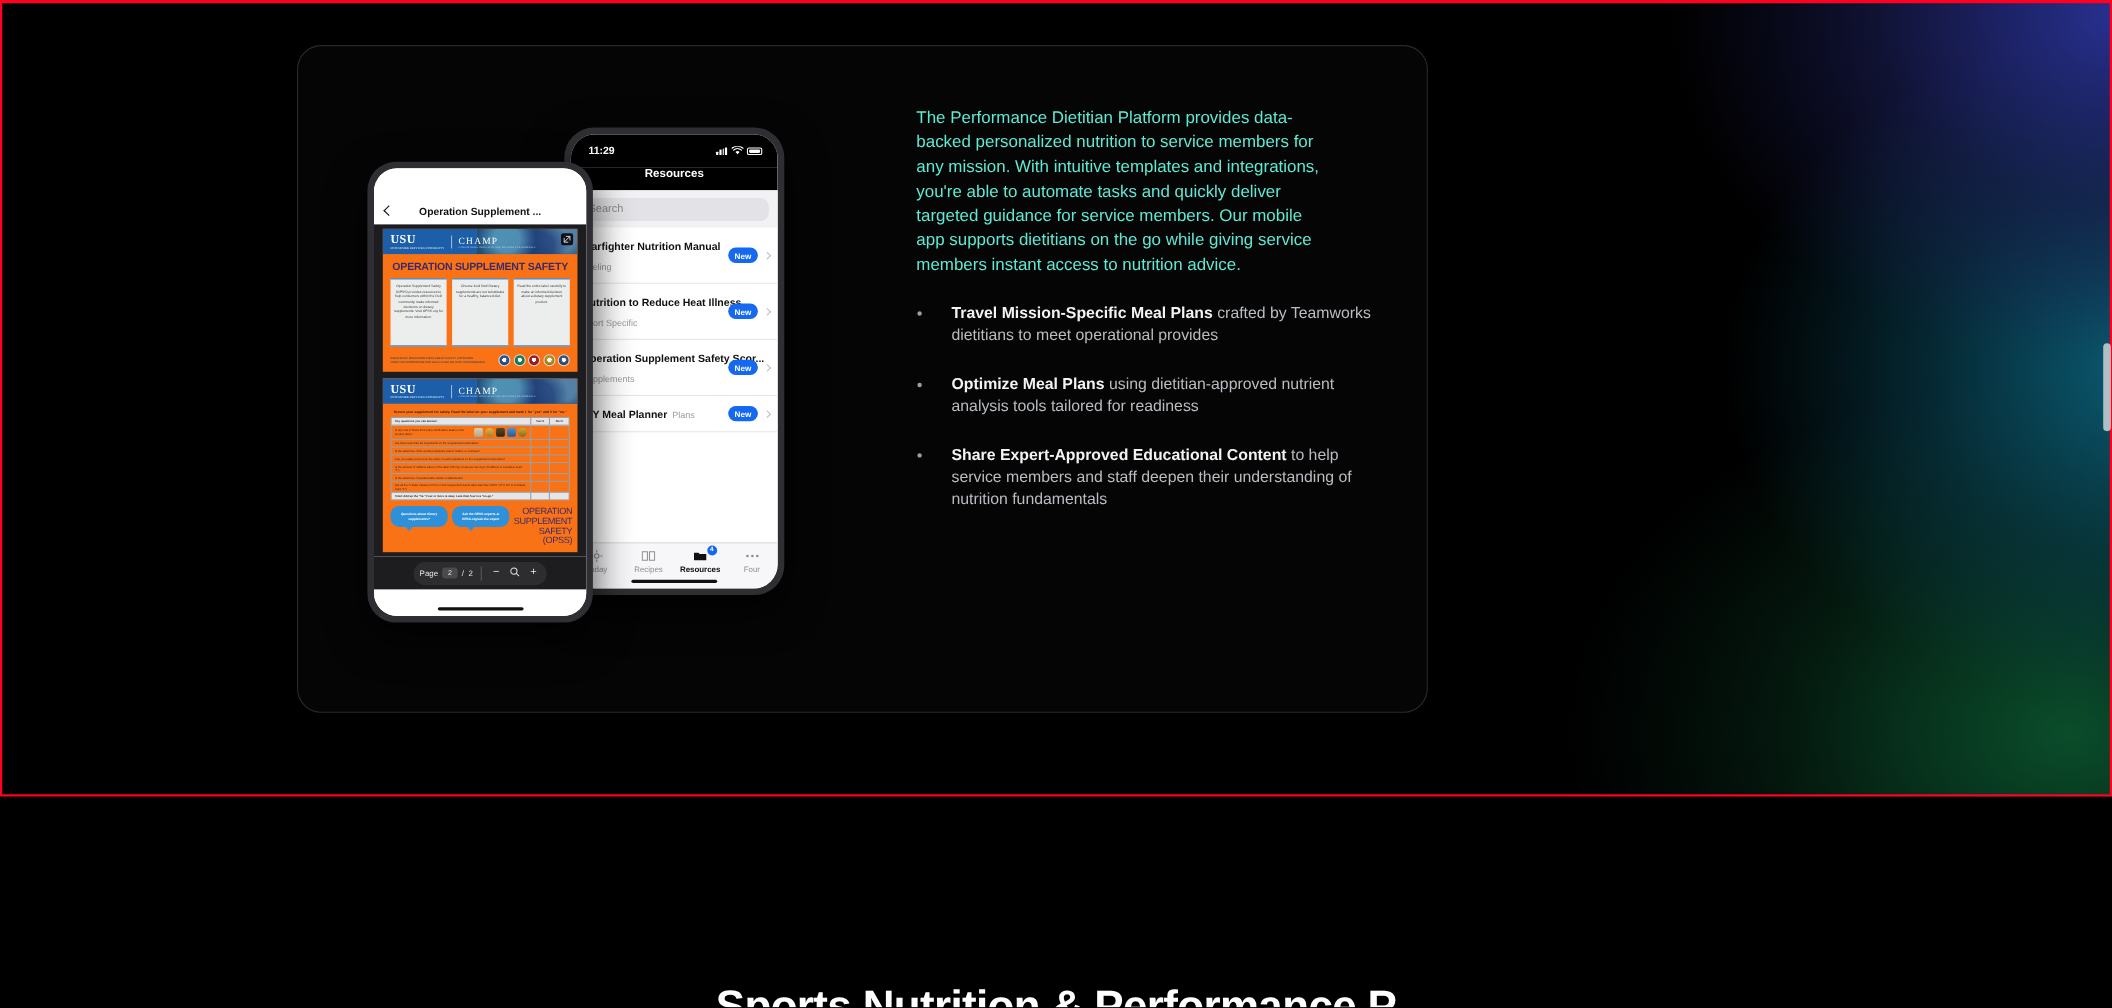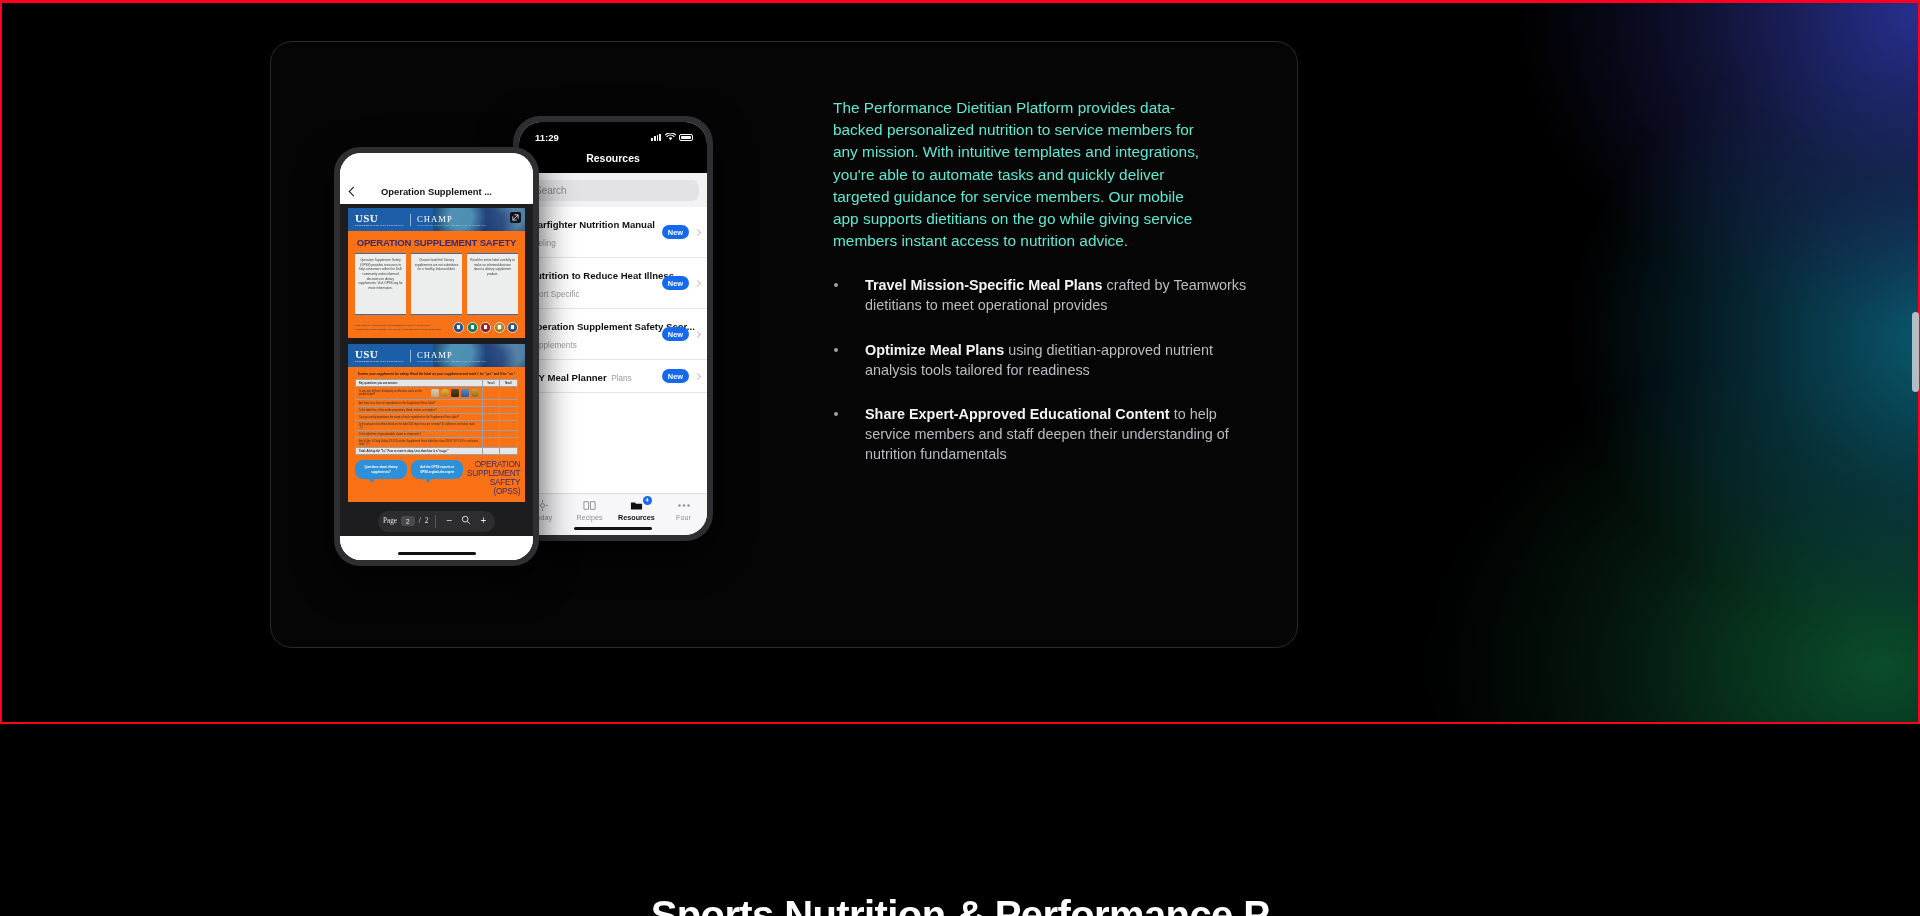--- a/index.html
+++ b/index.html
@@ -530,21 +530,21 @@
   }
   .tb-pill {
     background: #2d2d30;
     border-radius: 14px;
     height: 21px;
     display: flex;
     align-items: center;
     padding: 0 5px;
     gap: 4px;
   }
-  .tb-lbl { font-size: 7.2px; color: #e6e6e8; font-family: Liberation Serif, serif; }
+  .tb-lbl { font-size: 7.2px; color: #e6e6e8; }
   .tb-num {
     background: #4a4a4e;
     border-radius: 3px;
     font-size: 6.4px;
     color: #e6e6e8;
     padding: 1.5px 5px;
   }
   .tb-sep { width: .7px; height: 13px; background: #56565a; margin: 0 3px; }
   .tb-btn {
     color: #e6e6e8;

